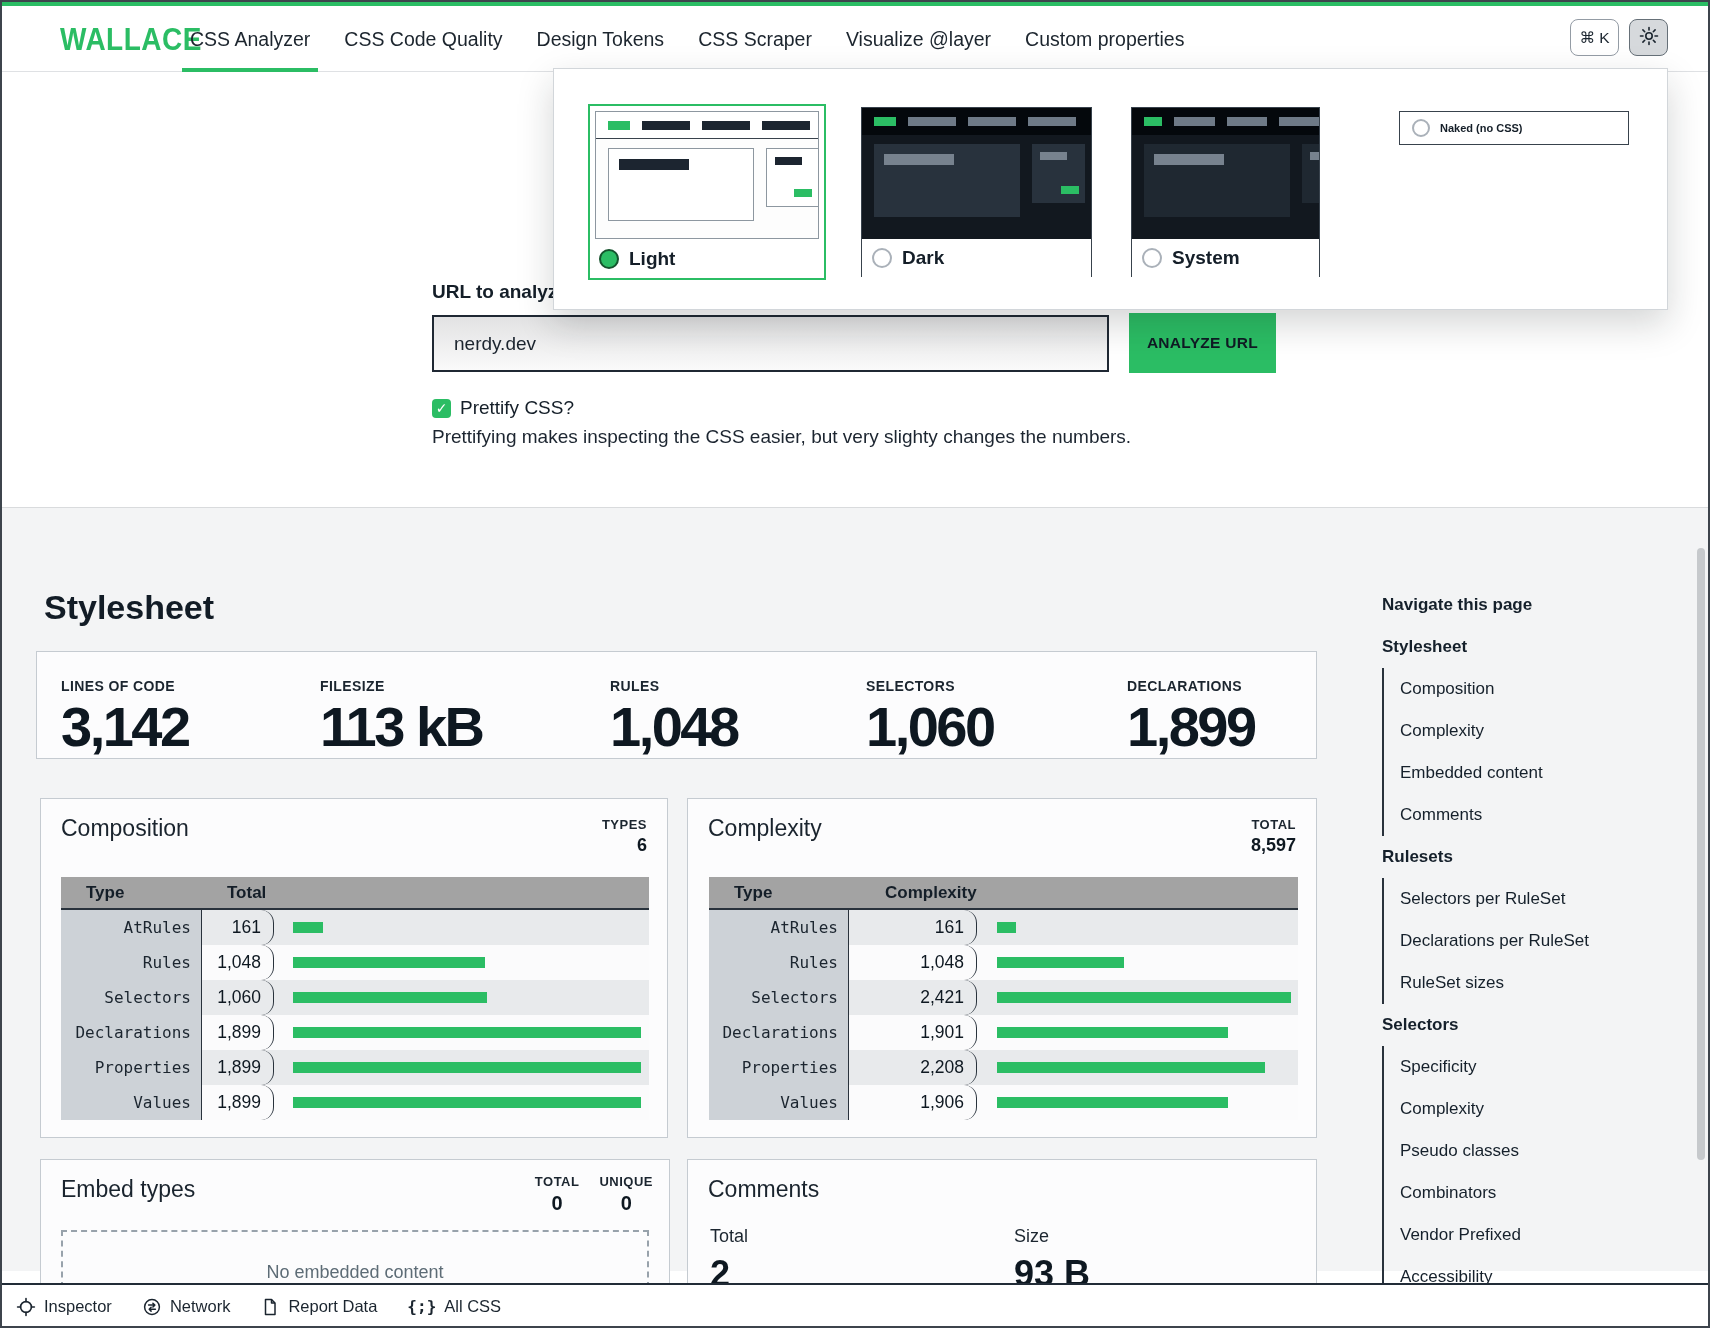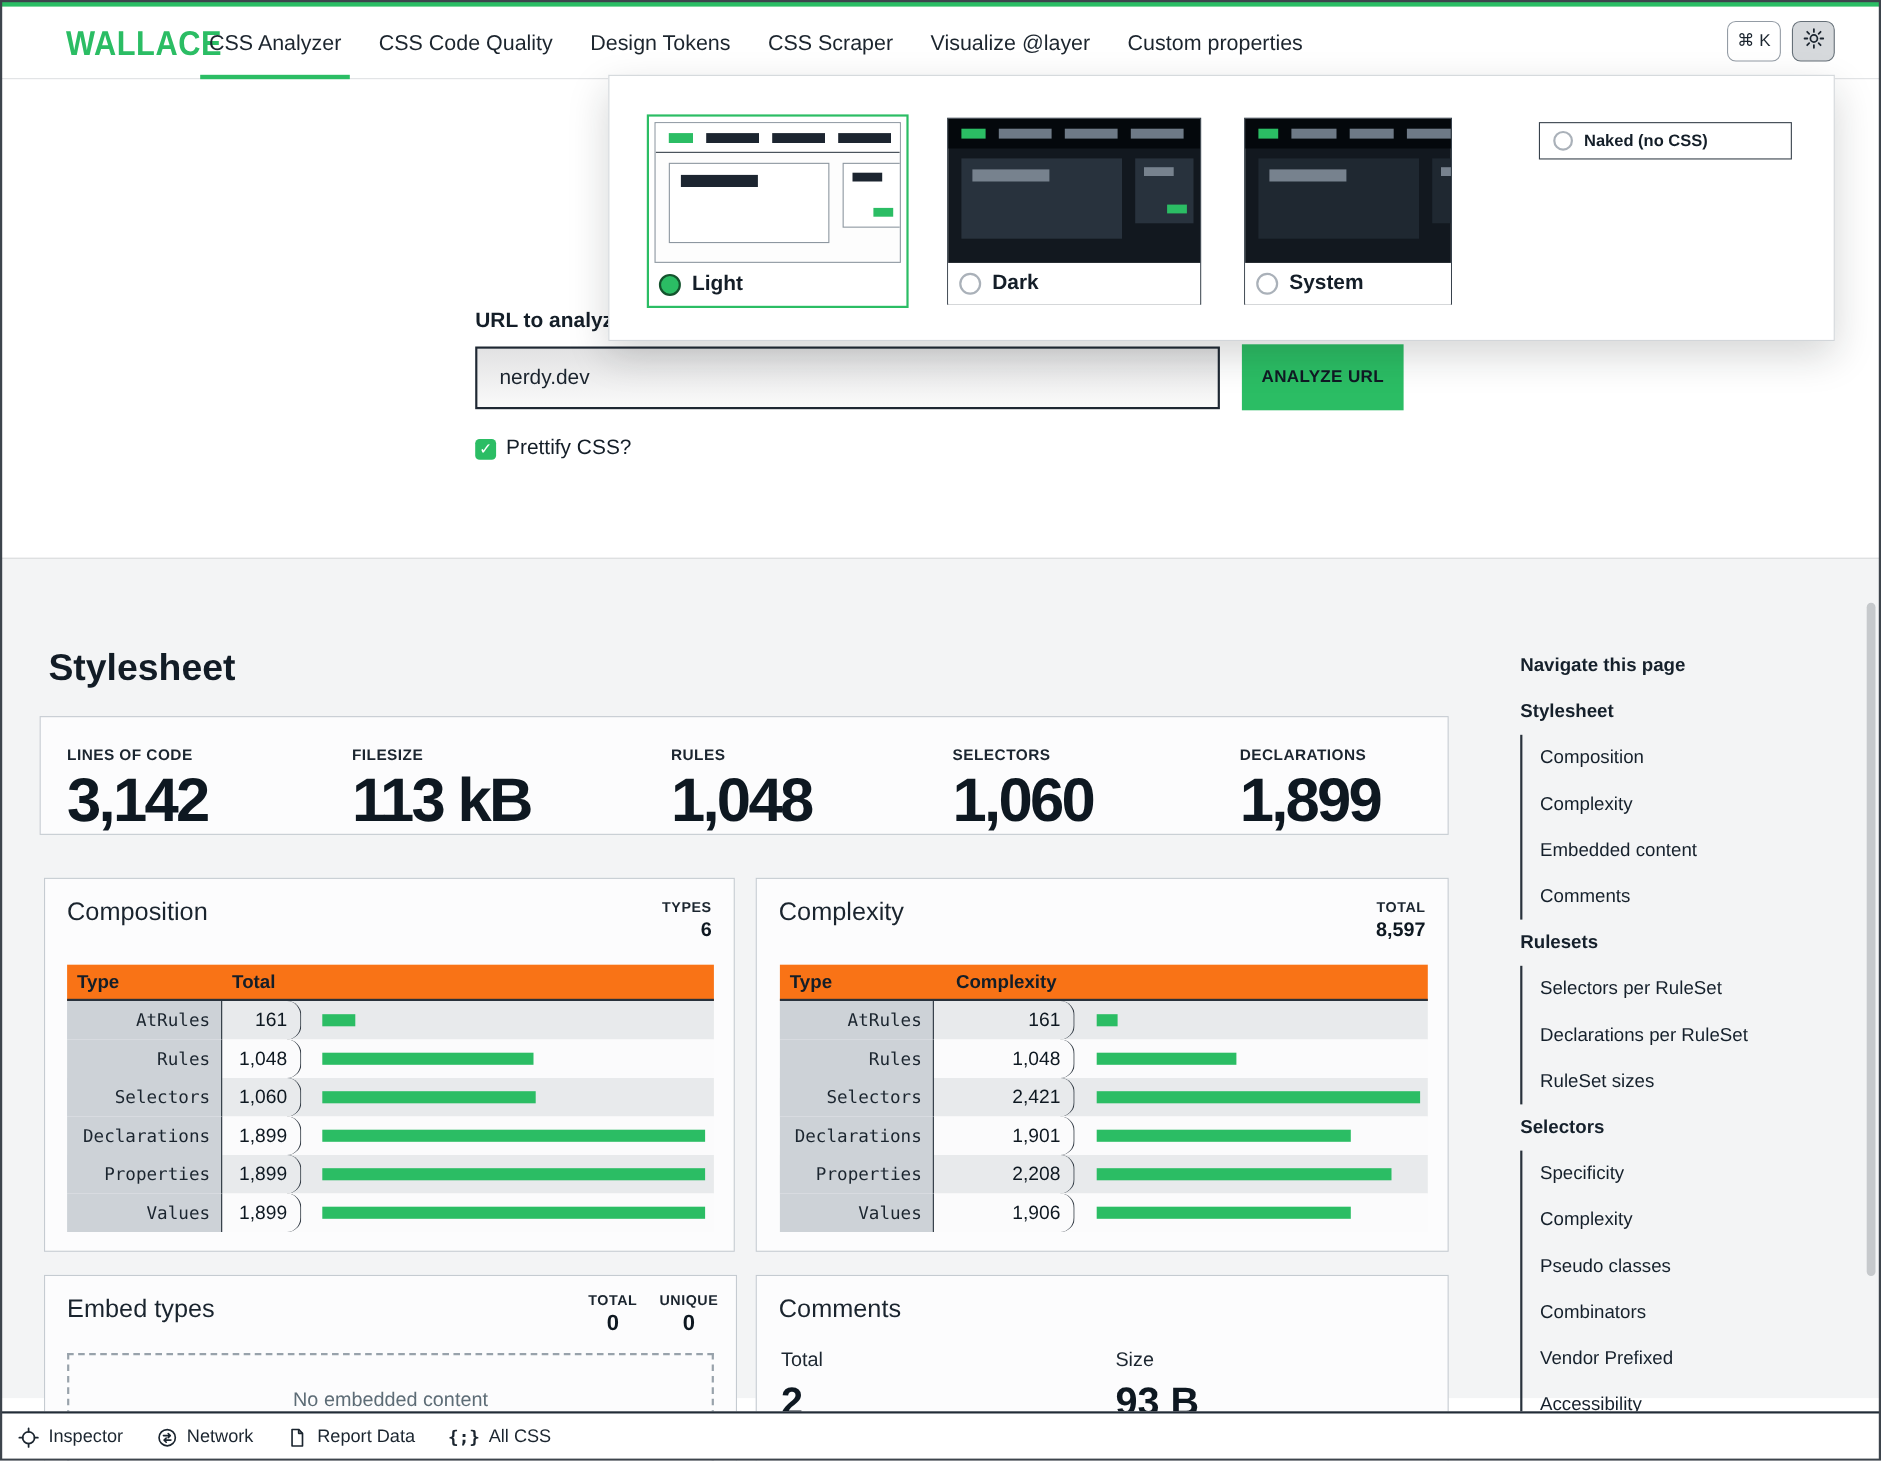--- a/index.html
+++ b/index.html
@@ -42,21 +42,21 @@
   .filled-d { background:#28323d; }
   .filled-s { background:#1f2831; }
   .bar-ink { position:absolute; left:10px; top:10px; width:70px; height:11px; background:#1c2530; }
   .bar-ink.sm { left:8px; top:8px; width:27px; height:8px; }
   .bar-gr { position:absolute; left:10px; top:10px; width:70px; height:11px; background:#77828e; }
   .bar-gr.sm { left:8px; top:8px; width:27px; height:8px; }
   .pill-btn { position:absolute; right:6px; bottom:9px; width:18px; height:8px; background:var(--accent); }
   .opt-label-row { display:flex; align-items:center; gap:10px; padding:9px 2px 0 4px; background:#fff; }
   .opt-dark .opt-label-row, .opt-system .opt-label-row { height:38px; padding:0 0 0 10px; }
   .opt-label { font-size:19px; font-weight:bold; color:#141e28; }
-  .opt-naked .opt-label { font-size:15px; }
+  .opt-naked .opt-label { font-size:11px; }
   .radio { width:20px; height:20px; border-radius:50%; background:#fff; border:2px solid #aab1b9; flex:0 0 auto; }
   .radio.on { background:var(--accent); border:2.5px solid #14532d; }
   .opt-naked .radio { width:18px; height:18px; }
 
   
   .url-label { position:absolute; left:432px; top:281px; font-size:19px; font-weight:bold; color:#141e28; }
   .url-input { position:absolute; left:432px; top:315px; width:677px; height:57px; border:2px solid #1f2833; background:linear-gradient(180deg,#e2e2e3,#fafafa); font-family:inherit; font-size:19px; color:#1b242e; padding-left:20px; outline:none; }
   .analyze-btn { position:absolute; left:1129px; top:313px; width:147px; height:60px; background:var(--accent); border:none; color:#101a24; font-family:inherit; font-size:15.5px; font-weight:bold; letter-spacing:.3px; cursor:pointer; }
   .prettify-check { position:absolute; left:432px; top:399px; width:19px; height:19px; background:var(--accent); border-radius:4px; color:#fff; font-size:14px; line-height:19px; text-align:center; cursor:pointer; }
   .prettify-label { position:absolute; left:460px; top:397px; font-size:19px; font-weight:normal; color:#141e28; }
@@ -73,21 +73,21 @@
 
   .comp-card { left:40px; top:290px; width:628px; height:340px; }
   .cplx-card { left:687px; top:290px; width:630px; height:340px; }
   .card-title { position:absolute; left:20px; top:16px; font-size:23px; font-weight:500; color:#1a242e; }
   .card-meta { position:absolute; right:20px; top:18px; text-align:right; }
   .meta-label { font-size:13px; font-weight:bold; letter-spacing:.5px; color:#1b252f; }
   .meta-value { font-size:18px; font-weight:bold; color:#0e1821; margin-top:3px; }
 
   .dtable { position:absolute; left:20px; top:78px; width:588px; font-size:17px; }
   .cplx-card .dtable { left:21px; width:589px; }
-  .thead { display:flex; height:33px; background:#f97316; border-bottom:2px solid #29323c; align-items:center; font-weight:bold; color:#141e28; }
+  .thead { display:flex; height:33px; background:#a3a3a3; border-bottom:2px solid #29323c; align-items:center; font-weight:bold; color:#141e28;padding-left:16px; }
   .trow { display:flex; height:35px; align-items:stretch; background:#fbfbfc; }
   .trow:nth-child(even) { background:#e8eaec; }
   .c-type { width:141px; flex:0 0 auto; }
   .cplx-card .c-type { width:140px; }
   .c-num { width:72px; flex:0 0 auto; }
   .cplx-card .c-num { width:128px; }
   .c-bar { flex:1; }
   .thead .c-type { padding-left:9px; }
   .thead .c-num { padding-left:9px; }
   .cplx-card .thead .c-num { padding-left:20px; }
@@ -226,20 +226,21 @@
       <span class="radio"></span>
       <span class="opt-label">Naked (no CSS)</span>
     </div>
   </div>
 
   <div class="url-label">URL to analyze</div>
   <input class="url-input" type="text" value="nerdy.dev" style="">
   <button class="analyze-btn">ANALYZE URL</button>
   <div class="prettify-check">✓</div>
   <div class="prettify-label">Prettify CSS?</div>
+  <div class="prettify-help">Prettifying makes inspecting the CSS easier, but very slighty changes the numbers.</div>
 
   <div class="results">
     <div class="page-title">Stylesheet</div>
 
     <div class="card stats-card">
       <div class="stat" style="left:24px">
         <div class="stat-label">LINES OF CODE</div>
         <div class="stat-value">3,142</div>
       </div>
       <div class="stat" style="left:283px">

